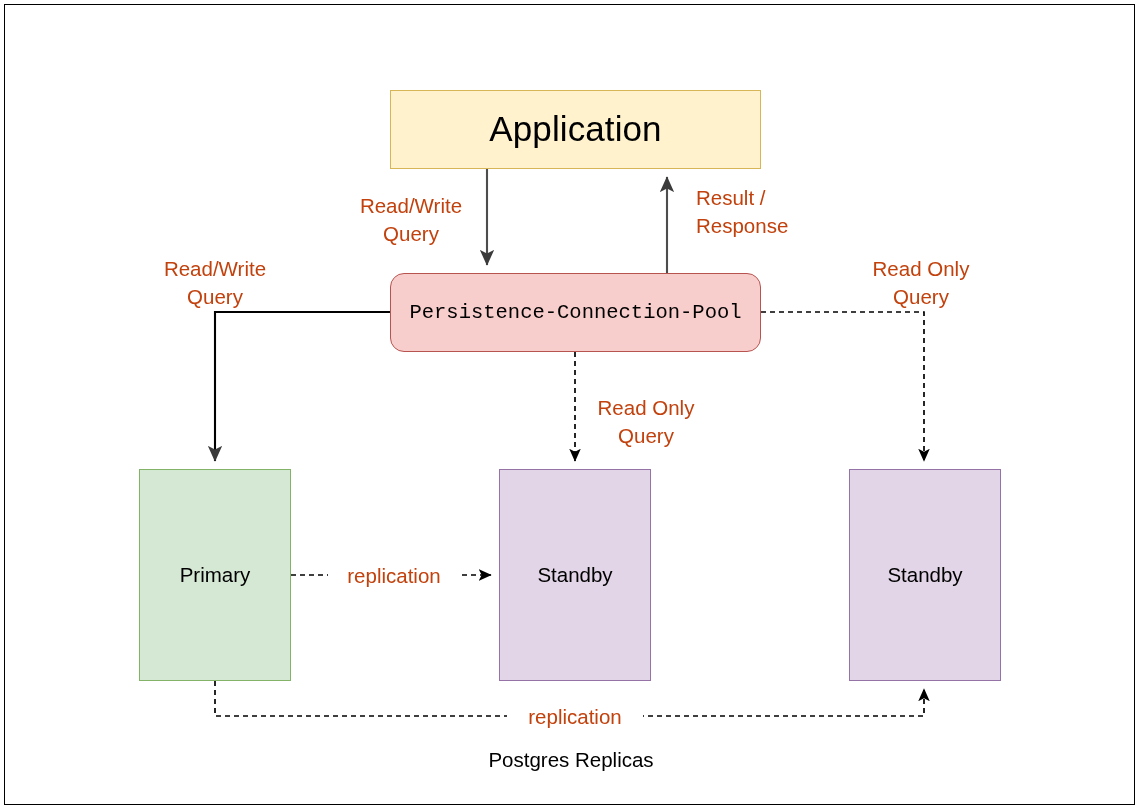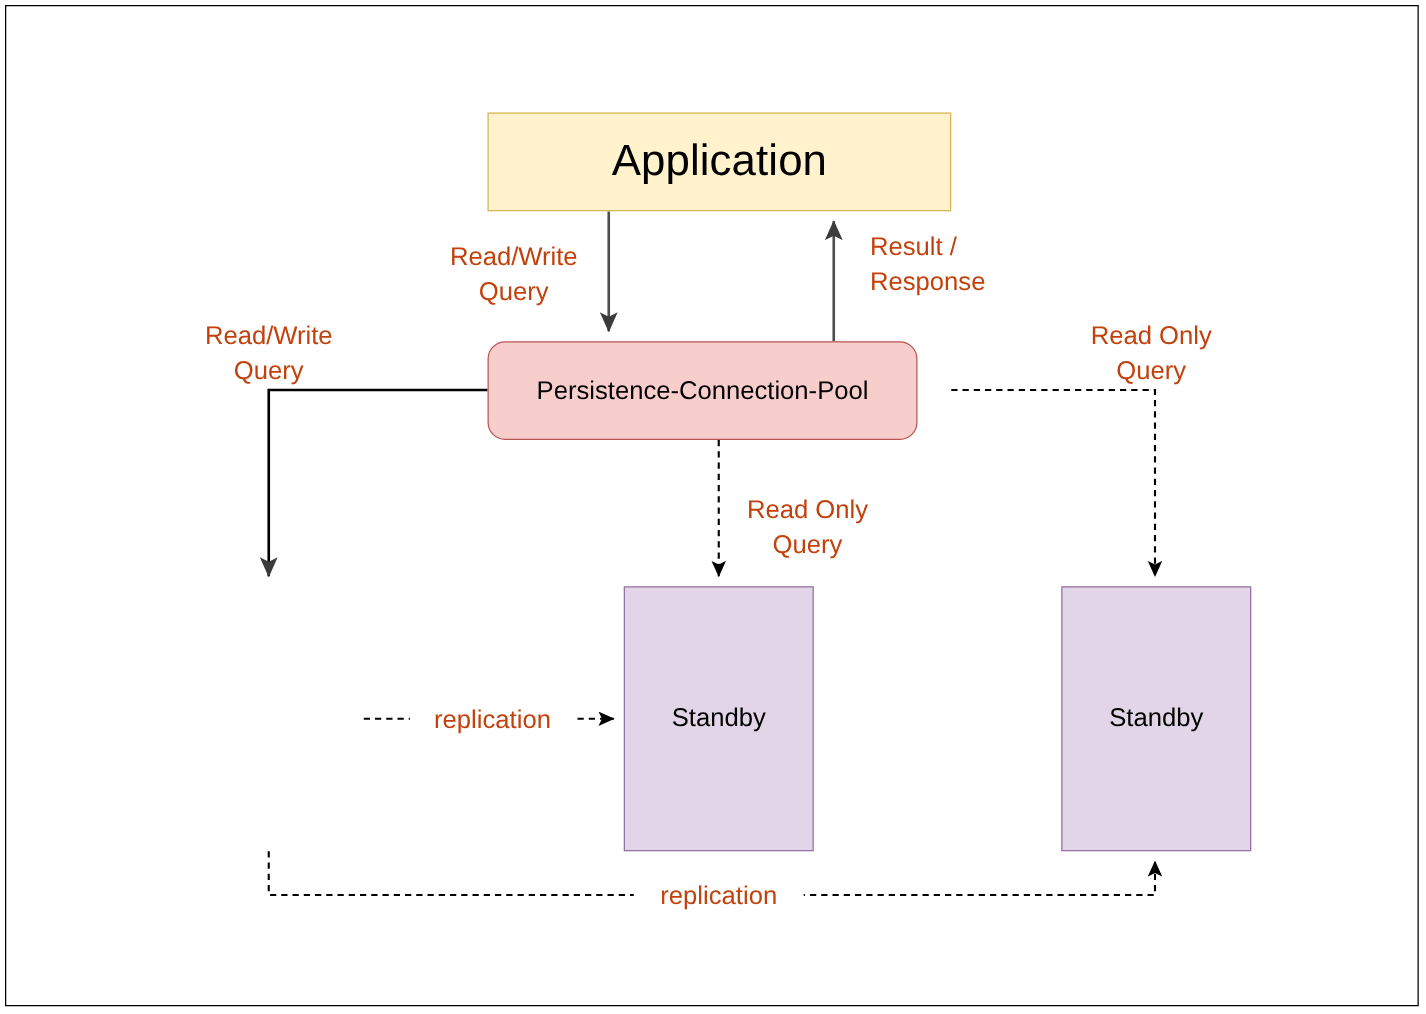--- a/index.html
+++ b/index.html
@@ -64,25 +64,26 @@
   }
   #node-application .node-label {
     font-size: 35px;
     letter-spacing: 0.1px;
   }
 
   
   #node-pool {
     left: 390px;
     top: 273px;
-    width: 344px;
+    width: 371px;
     height: 79px;
     background: #f8cecc;
     border-color: #b85450;
     border-radius: 14px;
+    font-family: Liberation Mono, monospace;
   }
   #node-pool .node-label {
     font-size: 20.5px;
   }
 
   
   #node-primary {
     left: 139px;
     top: 469px;
     width: 152px;
@@ -228,20 +229,23 @@
   </svg>
 
   <div class="node" id="node-application">
     <span class="node-label">Application</span>
   </div>
 
   <div class="node" id="node-pool">
     <span class="node-label">Persistence-Connection-Pool</span>
   </div>
 
+  <div class="node" id="node-primary">
+    <span class="node-label">Primary</span>
+  </div>
 
   <div class="node" id="node-standby-center">
     <span class="node-label">Standby</span>
   </div>
 
   <div class="node" id="node-standby-right">
     <span class="node-label">Standby</span>
   </div>
 
   <div class="edge-label" id="label-rw-top">Read/Write
@@ -256,14 +260,15 @@
   <div class="edge-label" id="label-ro-right">Read Only
 Query</div>
 
   <div class="edge-label" id="label-ro-center">Read Only
 Query</div>
 
   <div class="edge-label on-white" id="label-replication-mid">replication</div>
 
   <div class="edge-label on-white" id="label-replication-bottom">replication</div>
 
+  <div id="caption-postgres">Postgres Replicas</div>
 
 </div>
 
 </body></html>

